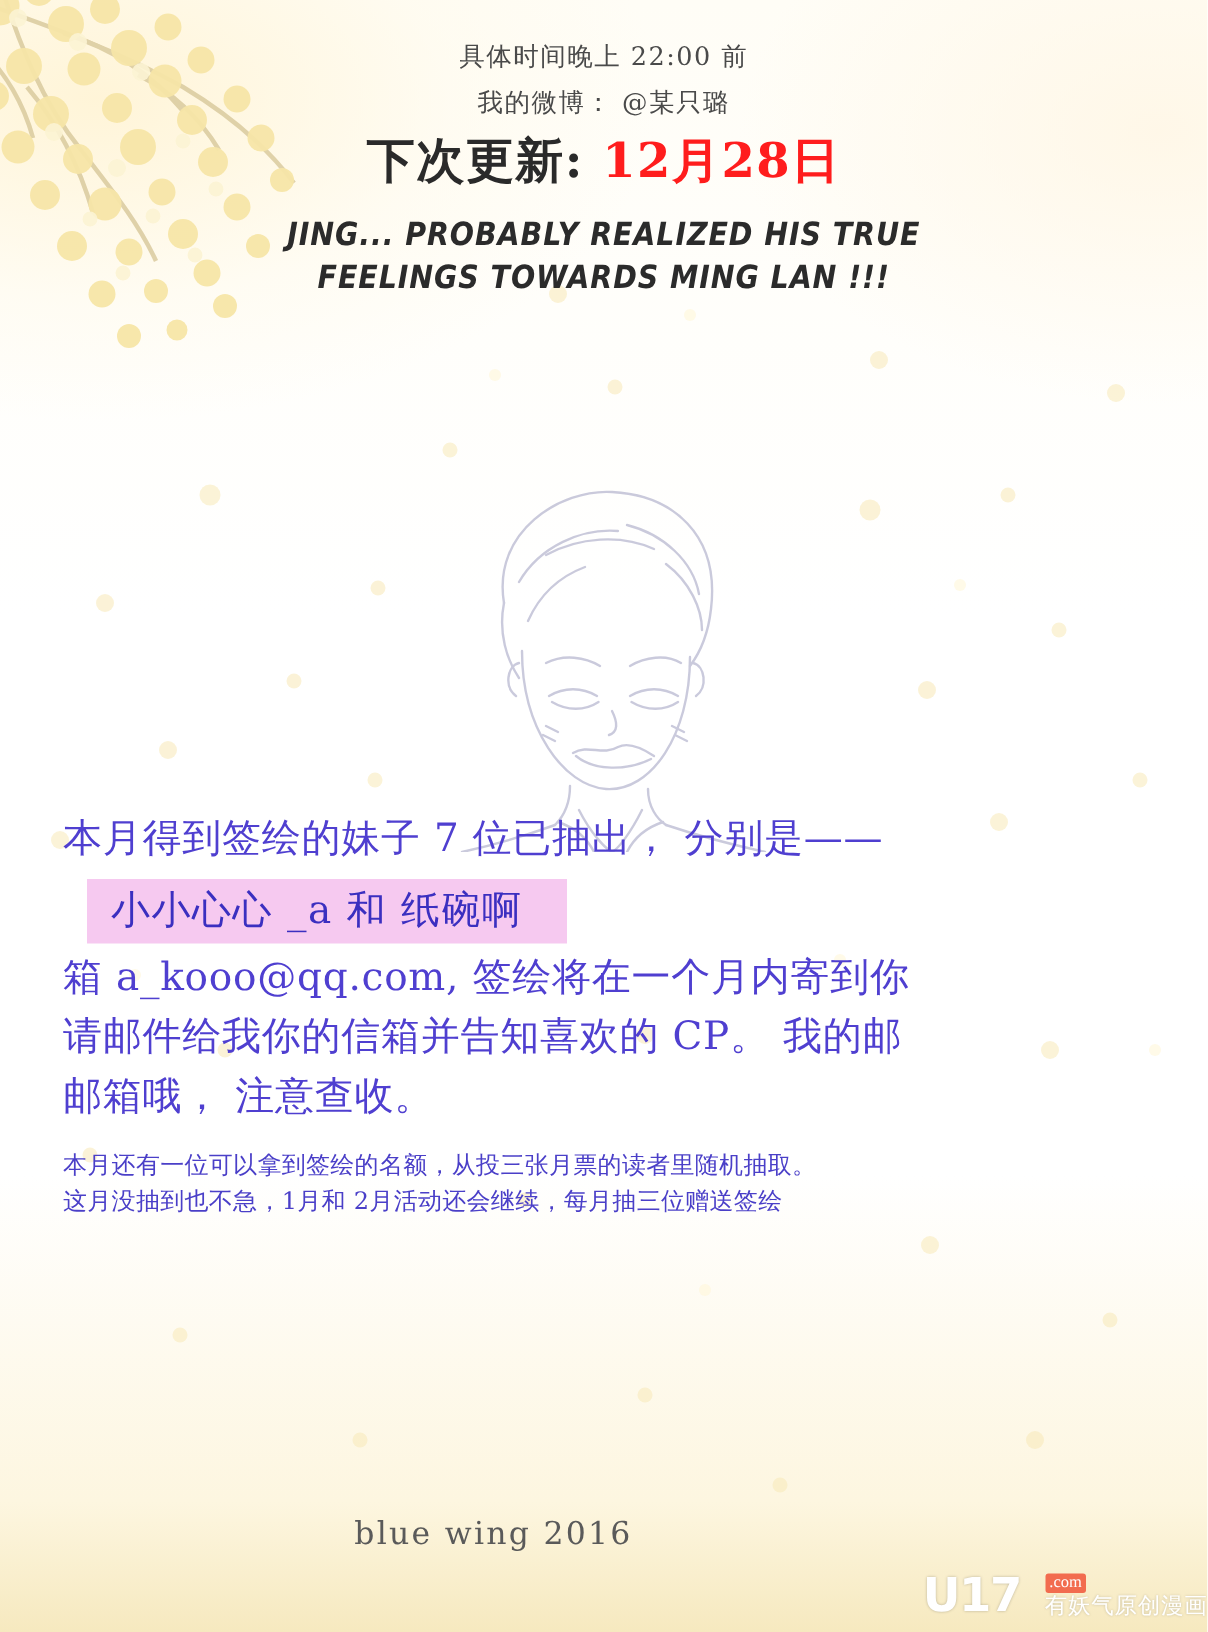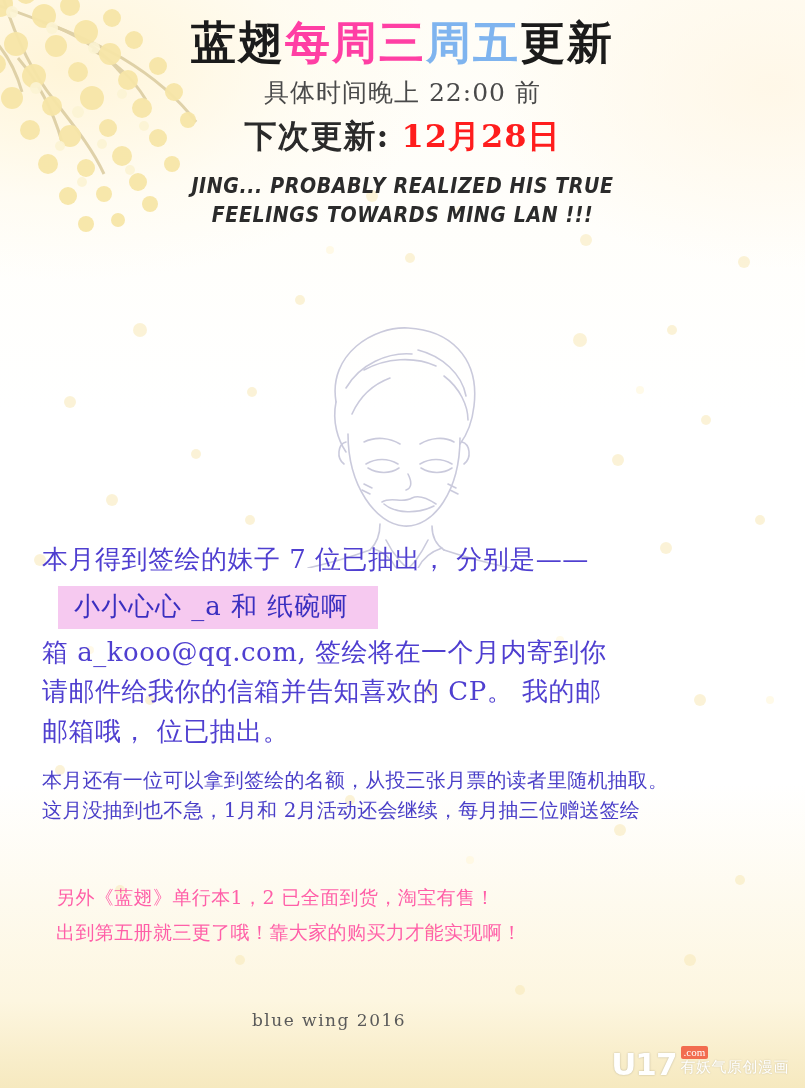--- a/index.html
+++ b/index.html
@@ -50,21 +50,21 @@
     letter-spacing: 2px;
     line-height: 1.1;
     white-space: nowrap;
   }
   .t-black { color: #1b1b1b; }
   .t-pink  { color: #ff3fa4; }
   .t-blue  { color: #7fb4ef; }
 
   .sub-line {
     font-family: "DejaVu Serif", serif;
-    font-size: 25px;
+    font-size: 17px;
     color: #4a4a4a;
     margin-top: 8px;
     letter-spacing: 1px;
   }
 
   .next-update {
     margin-top: 6px;
     font-family: "DejaVu Serif", serif;
     font-weight: bold;
     font-size: 32px;
@@ -105,21 +105,21 @@
   }
   .ln {
     font-family: "DejaVu Serif", serif;
     color: #4f3fd0;
     font-size: 26px;
     line-height: 1.52;
     letter-spacing: 0.5px;
     white-space: nowrap;
   }
   .ln.small {
-    font-size: 20px;
+    font-size: 16px;
     color: #4a3fc8;
     letter-spacing: 0.2px;
   }
   .winners {
     display: inline-block;
     margin: 6px 0 4px 16px;
     padding: 3px 30px 5px 16px;
     background: #f6c9f0;
     color: #3b2fc0;
     font-family: "DejaVu Serif", serif;
@@ -143,33 +143,33 @@
     white-space: nowrap;
   }
 
   .signature {
     position: absolute;
     left: 0;
     top: 1010px;
     width: 658px;
     text-align: center;
     font-family: "DejaVu Serif", serif;
-    font-size: 17px;
+    font-size: 21px;
     color: #5a5a5a;
     letter-spacing: 1.5px;
   }
 
   
   .watermark {
     position: absolute;
-    right: 16px;
+    right: 0;
     bottom: 6px;
     display: flex;
-    align-items: flex-start;
-    gap: 4px;
+    align-items: center;
+    gap: 16px;
   }
   .wm-u17 {
     font-family: "DejaVu Sans", sans-serif;
     font-weight: bold;
     font-size: 31px;
     color: #ffffff;
     letter-spacing: -1px;
     text-shadow: 0 0 2px rgba(0,0,0,0.25);
   }
   .wm-right { display: flex; flex-direction: column; align-items: flex-start; line-height: 1; }
@@ -302,24 +302,22 @@
           <circle cx="180" cy="610" r="4"></circle>
         <circle cx="560" cy="640" r="4"></circle>
           <circle cx="90" cy="650" r="4"></circle>
         <circle cx="470" cy="860" r="4"></circle>
           <circle cx="770" cy="700" r="4"></circle>
       </g>
     </svg>
   </div>
 
   <div class="header">
-    <div class="title-line">
-      <span class="t-black">蓝翅</span><span class="t-pink">每周三</span><span class="t-blue">周五</span><span class="t-black">更新</span>
-    </div>
     <div class="sub-line">具体时间晚上 22:00 前</div>
+    <div class="sub-line">我的微博： @某只璐</div>
     <div class="next-update">
       <span class="nu-label">下次更新:</span>
       <span class="nu-date">12月28日</span>
     </div>
     <div class="eng-line">
       <div>JING... PROBABLY REALIZED HIS TRUE</div>
       <div>FEELINGS TOWARDS MING LAN !!!</div>
     </div>
   </div>
 
@@ -369,29 +367,25 @@
         <path d="M174 230 C 162 234, 154 242, 150 250"></path>
       </g>
     </svg>
   </div>
 
   <div class="body-text">
     <div class="ln">本月得到签绘的妹子 7 位已抽出，  分别是——</div>
     <div class="winners">小小心心 _a  和  纸碗啊</div>
     <div class="ln">箱 a_kooo@qq.com,   签绘将在一个月内寄到你</div>
     <div class="ln">请邮件给我你的信箱并告知喜欢的 CP。  我的邮</div>
-    <div class="ln">邮箱哦，  位已抽出。</div>
+    <div class="ln">邮箱哦，  注意查收。</div>
     <div class="ln small gap-top">本月还有一位可以拿到签绘的名额，从投三张月票的读者里随机抽取。</div>
     <div class="ln small">这月没抽到也不急，1月和 2月活动还会继续，每月抽三位赠送签绘</div>
   </div>
 
-  <div class="pink-block">
-    <div class="pink-ln">另外《蓝翅》单行本1，2 已全面到货，淘宝有售！</div>
-    <div class="pink-ln">出到第五册就三更了哦！靠大家的购买力才能实现啊！</div>
-  </div>
 
   <div class="signature">blue wing 2016</div>
 
   <div class="watermark">
     <span class="wm-u17">U17</span>
     <span class="wm-right">
       <span class="wm-com">.com</span>
       <span class="wm-slogan">有妖气原创漫画</span>
     </span>
   </div>

